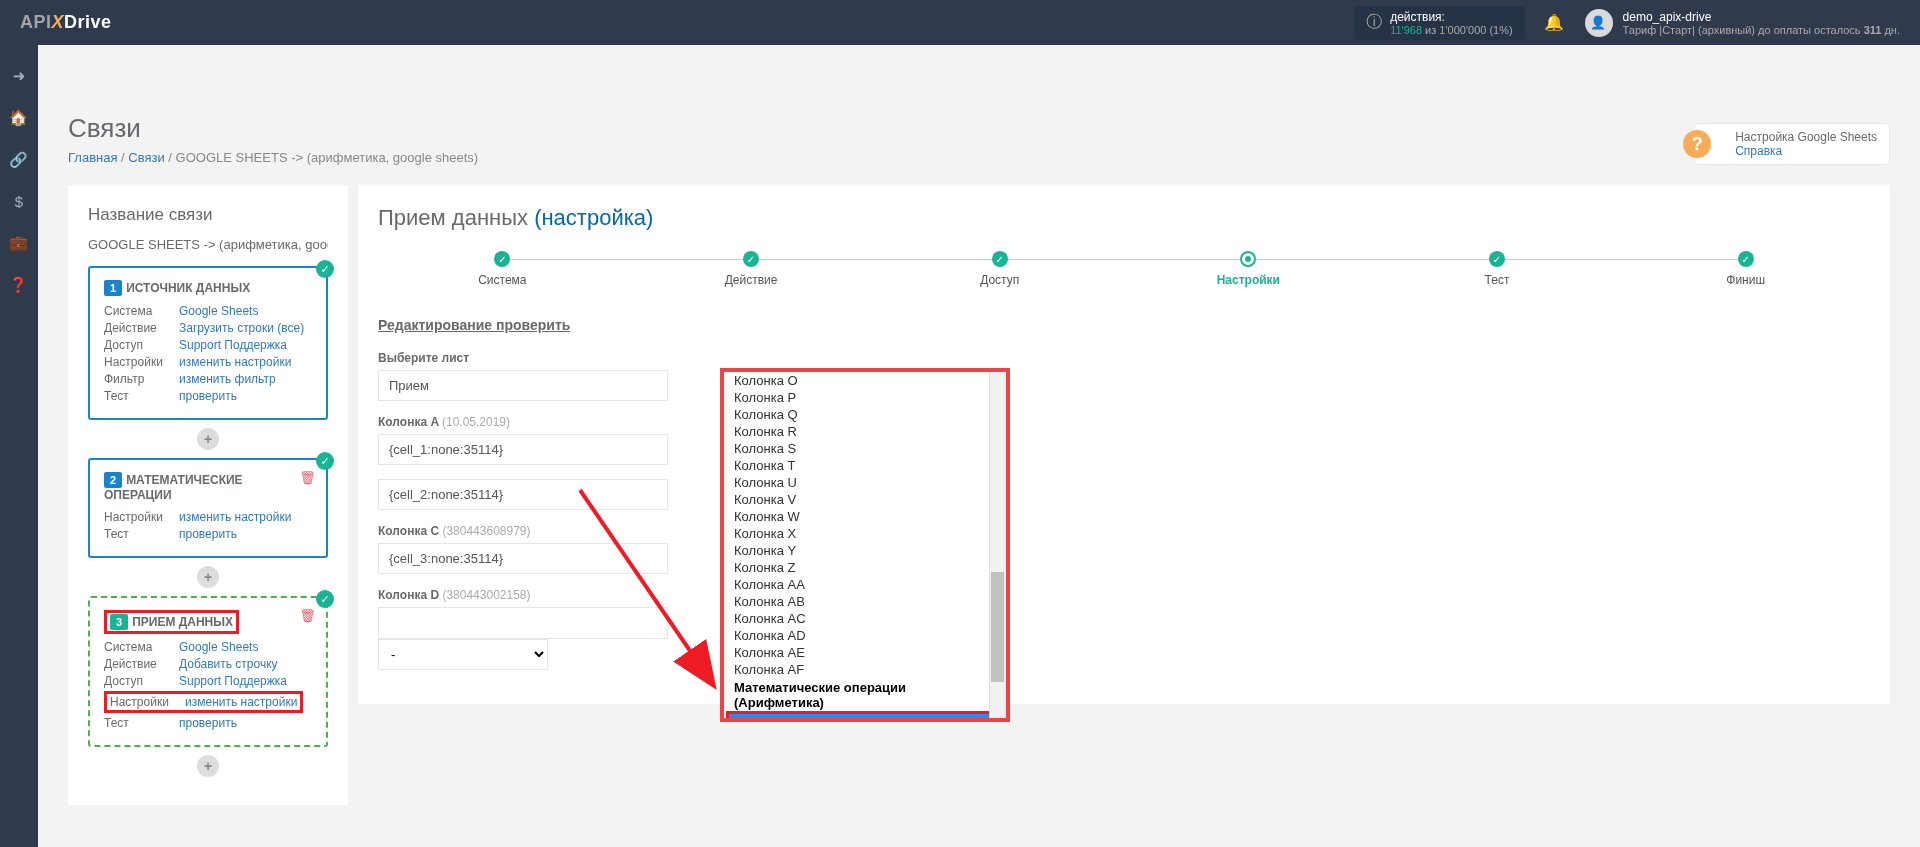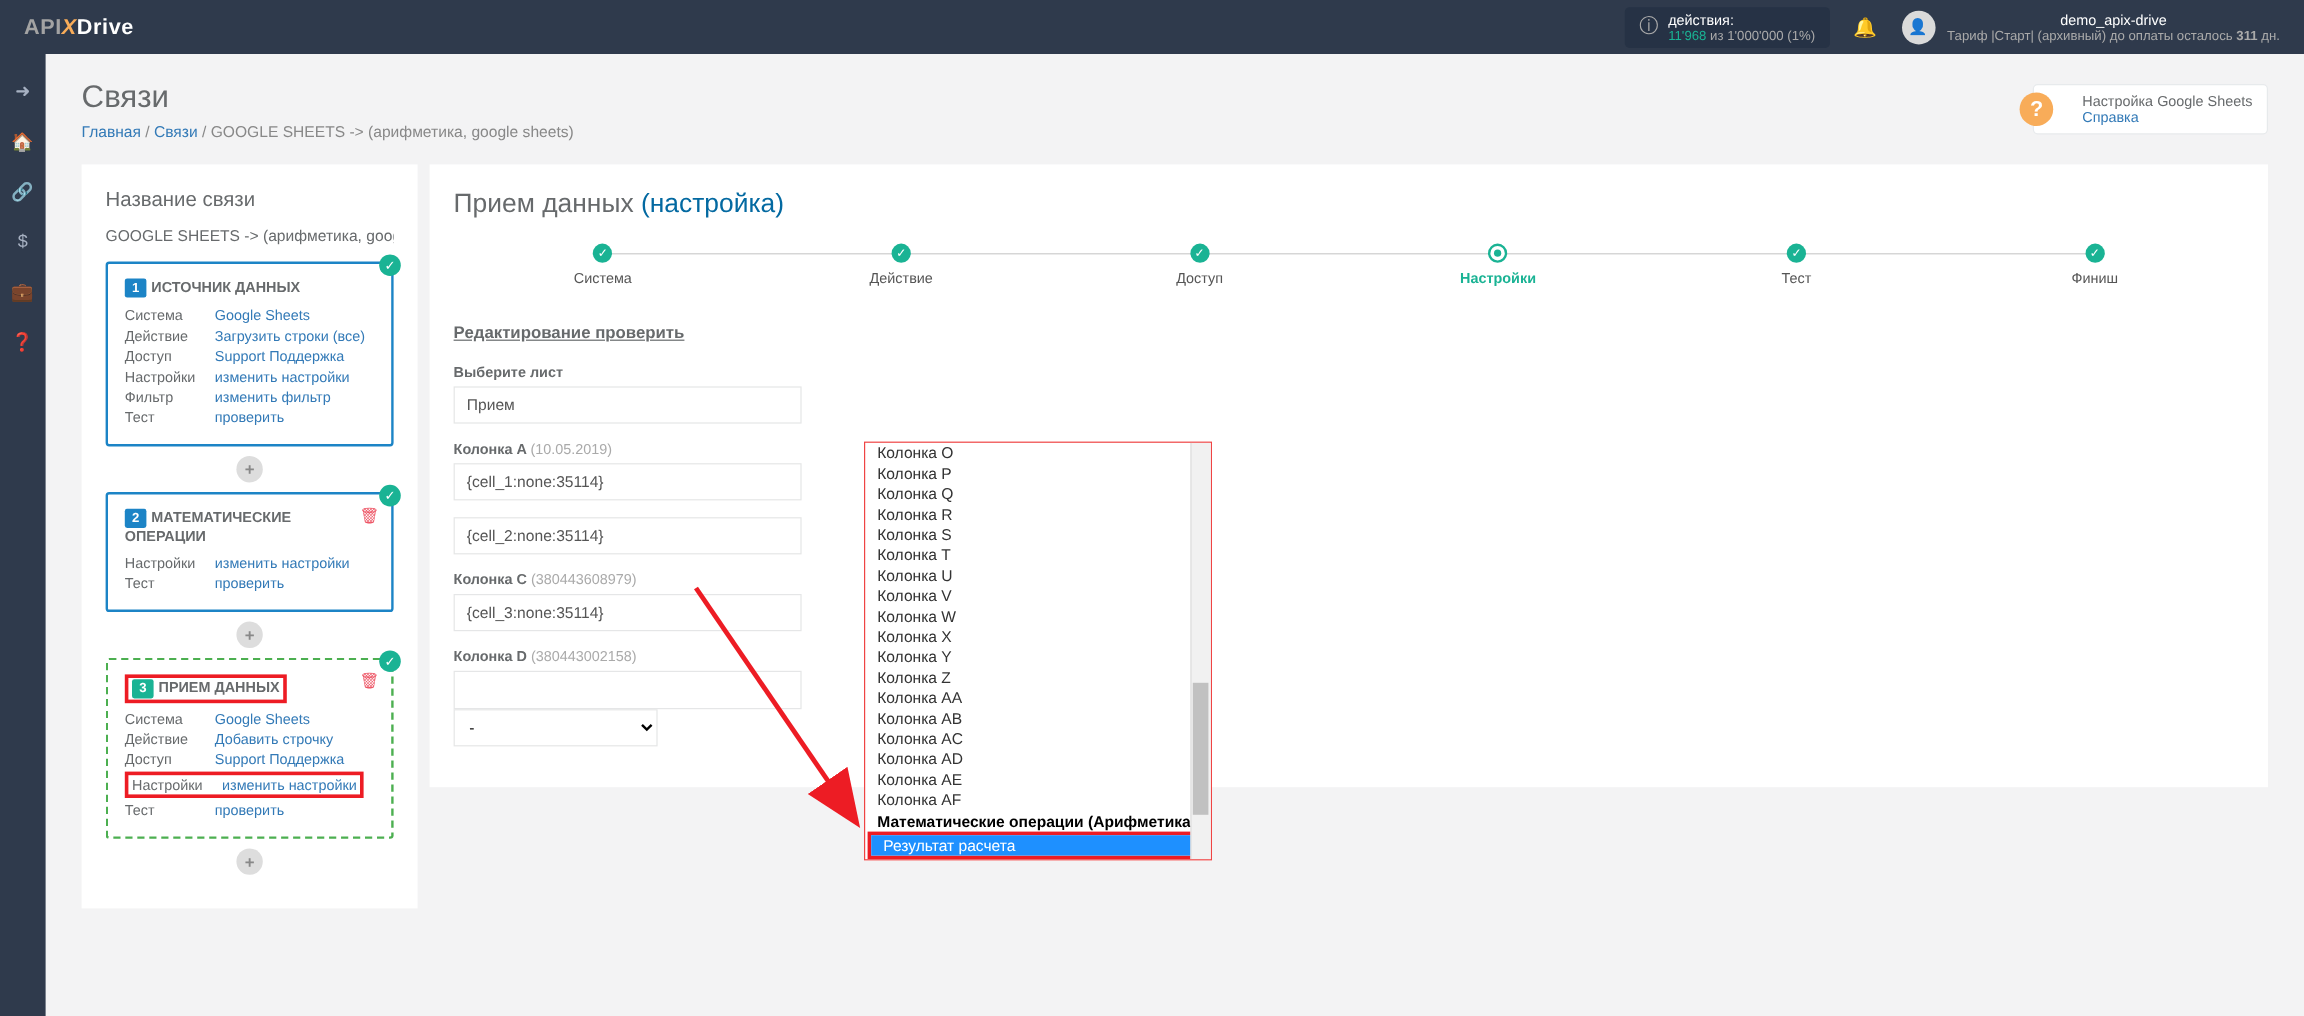--- a/index.html
+++ b/index.html
@@ -8,27 +8,27 @@
 .logo { color: #fff; font-size: 18px; font-weight: bold; letter-spacing: 0.5px; }
 .logo .api { color: #a3a3a3; }
 .logo .x { color: #f8ac59; font-style: italic; }
 .topbar-right { margin-left: auto; display: flex; align-items: center; gap: 20px; }
 .actions-box { background: #263245; border-radius: 4px; padding: 4px 12px; display: flex; align-items: center; gap: 8px; color: #fff; font-size: 12px; }
 .actions-box .info-icon { font-size: 16px; color: #aaa; }
 .actions-stats { color: #1ab394; font-size: 11px; }
 .bell-icon { color: #888; font-size: 16px; }
 .user-area { display: flex; align-items: center; gap: 10px; color: #fff; }
 .user-avatar { width: 28px; height: 28px; border-radius: 50%; background: #dadada; display: flex; align-items: center; justify-content: center; color: #888; }
-.user-text { font-size: 12px; text-align: center; }
+.user-text { font-size: 12px; }
 .user-text .tariff { color: #aaa; font-size: 11px; }
 .layout { display: flex; height: calc(100vh - 45px); }
 .leftbar { width: 38px; background: #2f3a4c; display: flex; flex-direction: column; padding-top: 10px; }
 .leftbar-item { color: #a7b1c2; padding: 12px 0; text-align: center; font-size: 15px; cursor: pointer; }
 .content { flex: 1; padding: 20px 30px; overflow-y: auto; }
-.page-header { display: flex; align-items: center; justify-content: space-between; margin-bottom: 20px; }
+.page-header { display: flex; align-items: flex-end; justify-content: space-between; margin-bottom: 20px; margin-top: 48px; }
 h1 { font-size: 26px; font-weight: 400; color: #676a6c; margin-bottom: 6px; }
 .breadcrumb { font-size: 13px; color: #888; }
 .breadcrumb a { color: #337ab7; text-decoration: none; }
 .help-box { border: 1px solid #e7eaec; border-radius: 4px; padding: 6px 12px 6px 40px; background: #fff; position: relative; font-size: 12px; }
 .help-icon { position: absolute; left: -12px; top: 50%; transform: translateY(-50%); width: 28px; height: 28px; border-radius: 50%; background: #f8ac59; color: #fff; display: flex; align-items: center; justify-content: center; font-size: 18px; font-weight: bold; }
 .help-box a { color: #337ab7; text-decoration: none; }
 .columns { display: flex; gap: 10px; }
 .sidebar-col { width: 280px; }
 .main-col { flex: 1; }
 .panel { background: #fff; padding: 20px; }
@@ -53,21 +53,21 @@
 .step-circle.current { background: #fff; border: 2px solid #1ab394; }
 .step-circle.current::after { content: ''; width: 6px; height: 6px; background: #1ab394; border-radius: 50%; }
 .step-label { font-size: 12px; color: #555; }
 .step-label.current { color: #1ab394; font-weight: bold; }
 .step-line { position: absolute; top: 8px; left: 8%; right: 8%; height: 1px; background: #ccc; z-index: 1; }
 .section-title { font-size: 14px; font-weight: bold; text-decoration: underline; margin-bottom: 18px; }
 .form-group { margin-bottom: 14px; }
 .form-label { font-size: 12px; font-weight: bold; margin-bottom: 5px; display: block; }
 .form-label .hint { color: #aaa; font-weight: normal; }
 .form-input { width: 290px; border: 1px solid #e5e6e7; padding: 7px 10px; font-size: 13px; background: #fff; color: #555; }
-.dropdown-panel { position: absolute; left: 720px; top: 368px; width: 290px; background: #fff; border: 1px solid #ef4444; max-height: 354px; overflow: hidden; z-index: 100; }
+.dropdown-panel { position: absolute; left: 720px; top: 368px; width: 290px; background: #fff; border: 4px solid #ef4444; max-height: 354px; overflow: hidden; z-index: 100; }
 .dropdown-item { padding: 1px 10px; font-size: 13px; cursor: pointer; color: #333; }
 .dropdown-item.header { font-weight: bold; color: #000; padding-top: 2px; }
 .dropdown-item.selected { background: #1e90ff; color: #fff; }
 .dropdown-selected-wrap { border: 3px solid #ed1c24; margin: 0 2px; }
 .scrollbar-fake { position: absolute; right: 0; top: 0; bottom: 0; width: 17px; background: #f1f1f1; border-left: 1px solid #ddd; }
 .scrollbar-thumb { position: absolute; right: 2px; width: 13px; height: 110px; background: #c1c1c1; top: 200px; }
 .arrow-svg { position: absolute; left: 570px; top: 480px; width: 180px; height: 220px; z-index: 200; pointer-events: none; }
 .select-native { width: 170px; border: 1px solid #e5e6e7; padding: 6px 8px; font-size: 13px; background: #fff; }
 </style>
 </head>

